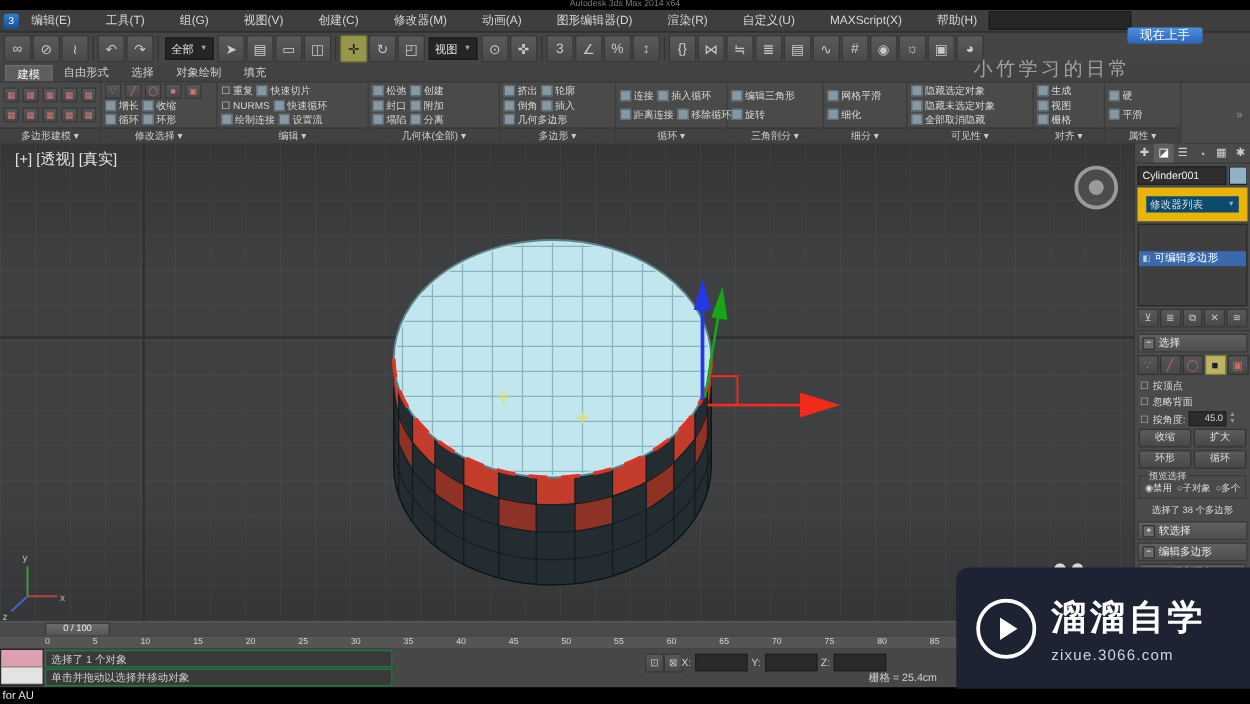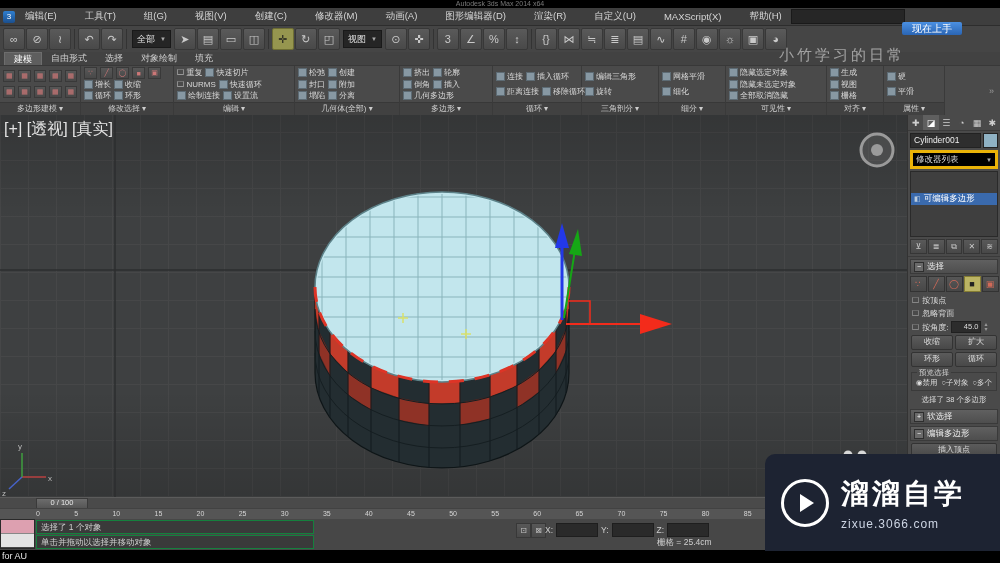--- a/index.html
+++ b/index.html
@@ -59,21 +59,21 @@
   .gicon{width:11px;height:10px;background:linear-gradient(#575757,#484848);border:1px solid #393939;
          color:#c77;font-size:7px;display:inline-flex;align-items:center;justify-content:center;}
   .glabel{height:12px;background:#414141;border-top:1px solid #383838;color:#cdcdcd;font-size:8px;
           text-align:center;line-height:12px;white-space:nowrap;overflow:hidden;}
   
   #viewport{position:absolute;top:115px;left:0;width:908px;height:382px;background-color:#3e4041;
     background-image:
       linear-gradient(rgba(0,0,0,.16),rgba(0,0,0,0) 28%,rgba(0,0,0,0) 72%,rgba(0,0,0,.16)),
       repeating-linear-gradient(0deg,#464748 0,#464748 1px,transparent 1px,transparent 28px),
       repeating-linear-gradient(90deg,#464748 0,#464748 1px,transparent 1px,transparent 28px);}
-  #vp-label{position:absolute;left:4px;top:4px;color:#e2e2e2;font-size:16px;z-index:5;}
+  #vp-label{position:absolute;left:12px;top:4px;color:#e2e2e2;font-size:12px;z-index:5;}
   #vp-svg{position:absolute;left:0;top:0;}
   #vp-watermark{position:absolute;right:95px;top:46px;color:rgba(255,255,255,.5);font-size:15px;
                 letter-spacing:3px;z-index:30;}
   
   #timeslider{position:absolute;top:497px;left:0;width:908px;height:10px;background:#4a4a4a;
               border-top:1px solid #5b5b5b;}
   #ts-handle{position:absolute;left:36px;top:0;width:50px;height:9px;background:linear-gradient(#6c6c6c,#565656);
              border:1px solid #3a3a3a;color:#e8e8e8;font-size:7.5px;line-height:8px;text-align:center;}
   #trackbar{position:absolute;top:508px;left:0;width:908px;height:10px;background:#555;border-top:1px solid #424242;}
   #ticks{position:absolute;left:36px;right:26px;top:0;height:100%;display:flex;justify-content:space-between;}
@@ -85,35 +85,35 @@
   #ml-white{height:13px;background:#e3e3e3;}
   .sb-box{position:absolute;left:36px;width:272px;height:12px;background:#3a3a3a;border:1px solid #15803d;
           color:#cfcfcf;font-size:8.5px;line-height:12px;padding-left:4px;overflow:hidden;}
   #sb-status{top:1px;}
   #sb-prompt{top:16px;}
   .sb-ico{position:absolute;width:13px;height:13px;background:linear-gradient(#585858,#494949);
           border:1px solid #383838;color:#c5c5c5;font-size:8px;display:flex;align-items:center;justify-content:center;}
   #coords{position:absolute;left:545px;top:4px;display:flex;align-items:center;gap:3px;}
   .coord-l{color:#cfcfcf;font-size:8.5px;}
   .coord-v{width:40px;height:12px;background:#2a2a2a;border:1px solid #1e1e1e;color:#ddd;font-size:8px;}
-  #sb-grid{position:absolute;left:657px;top:18px;color:#cfcfcf;font-size:8.5px;}
+  #sb-grid{position:absolute;left:695px;top:18px;color:#cfcfcf;font-size:8.5px;}
   
   #bottombar{position:absolute;bottom:0;left:0;right:0;height:13px;background:#000;color:#e5e5e5;
              font-size:9px;line-height:13px;padding-left:2px;}
   
   #rightpanel{position:absolute;top:115px;right:0;width:92px;bottom:13px;background:#4a4a4a;
               border-left:1px solid #333;}
   #cp-tabs{display:flex;height:15px;border-bottom:1px solid #3a3a3a;}
   .cp-tab{flex:1;display:flex;align-items:center;justify-content:center;color:#cfcfcf;font-size:9px;}
   .cp-tab.active{background:#5f5f5f;color:#fff;}
   .cp-name-row{display:flex;gap:2px;padding:2px;}
   .cp-name{flex:1;height:13px;background:#2e2e2e;border:1px solid #222;color:#eee;font-size:8.5px;
            line-height:13px;padding-left:3px;}
   .cp-swatch{width:13px;height:13px;background:#8fb2c4;border:1px solid #222;}
-  .cp-drop{margin:0 2px 2px;height:13px;background:#000000;border:3px solid #eab308;color:#ddd;
+  .cp-drop{margin:0 2px 2px;height:13px;background:#0c4a6e;border:7px solid #eab308;color:#ddd;
            font-size:8.5px;display:flex;justify-content:space-between;align-items:center;padding:0 3px;}
   #cp-stack{margin:0 2px;height:64px;background:#3f3f3f;border:1px solid #2a2a2a;overflow:hidden;}
   .stack-row{height:12px;display:flex;align-items:center;gap:3px;color:#ddd;font-size:8.5px;padding-left:3px;}
   .stack-row.selected{background:#3a6aad;color:#fff;margin-top:21px;}
   .stack-ic{font-size:7px;color:#bcd;}
   #cp-stackbtns{display:flex;gap:1px;padding:2px;border-bottom:1px solid #3a3a3a;}
   .stk-btn{width:16px;height:13px;background:linear-gradient(#595959,#484848);border:1px solid #363636;
            color:#c9c9c9;font-size:8px;display:flex;align-items:center;justify-content:center;}
   .rollout-h{height:13px;background:linear-gradient(#606060,#4e4e4e);border:1px solid #3a3a3a;
              color:#ececec;font-size:8.5px;display:flex;align-items:center;gap:3px;padding:0 3px;margin:2px 2px 0;}

